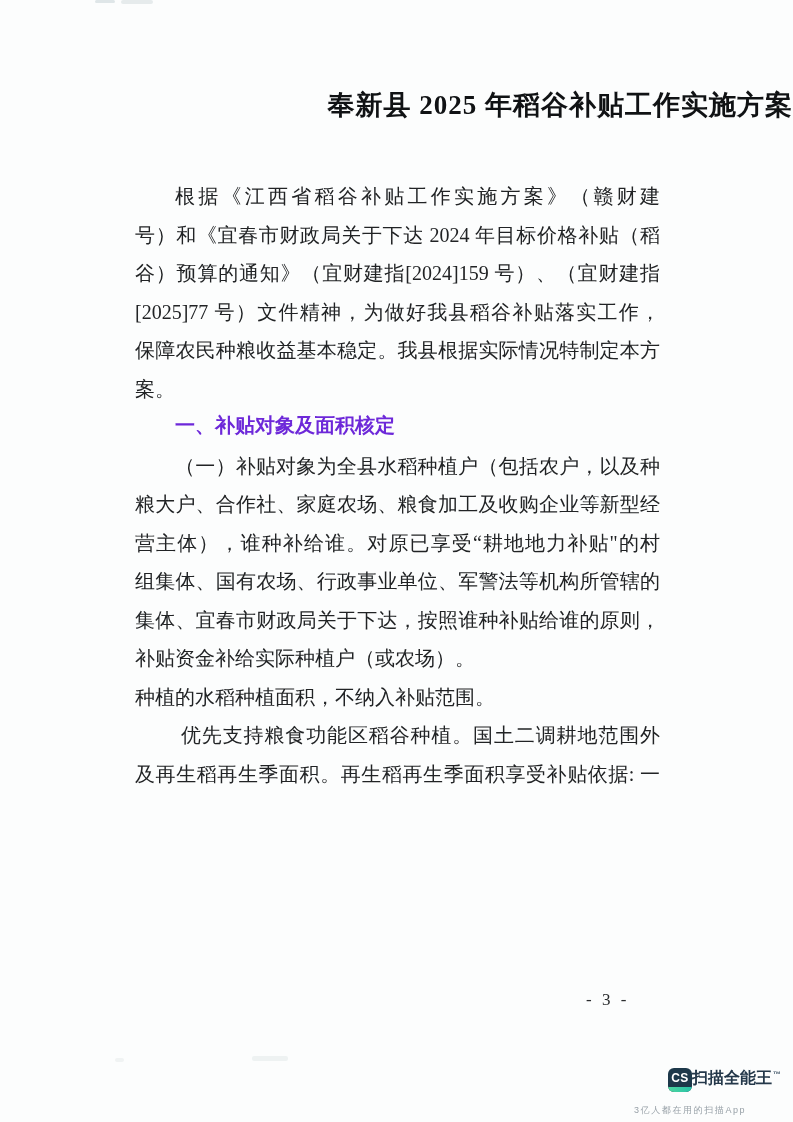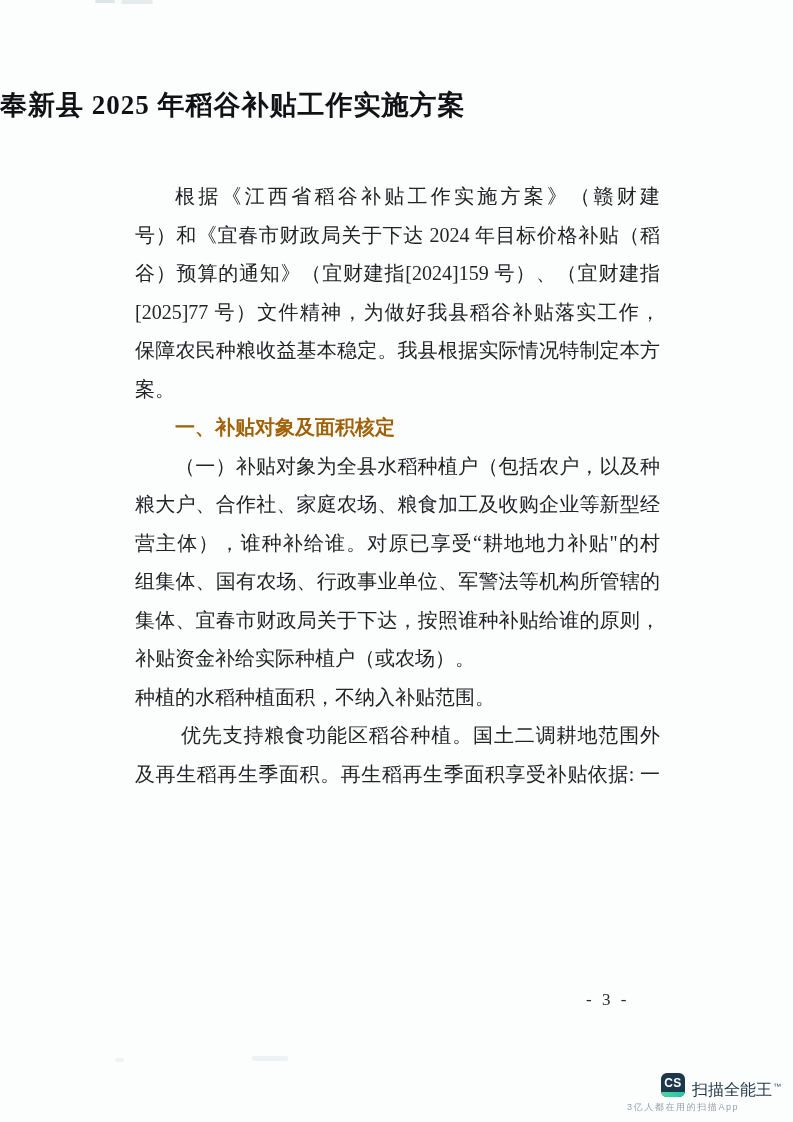--- a/index.html
+++ b/index.html
@@ -24,21 +24,21 @@
   }
   .a1 { left: 95px;  top: 0; width: 20px; height: 3px; background: #dfe6e8; }
   .a2 { left: 121px; top: 0; width: 32px; height: 4px; background: #e6ebec; }
   .a3 { left: 252px; top: 1056px; width: 36px; height: 5px; background: #eef2f2; }
   .a4 { left: 115px; top: 1058px; width: 9px;  height: 4px; background: #f0f3f3; }
 
   .title {
     margin: 0;
     padding-top: 84px;
     line-height: 42px;
-    text-align: left;
+    text-align: right;
     font-size: 27px;
     font-weight: 700;
     letter-spacing: 1px;
     color: #101214;
     font-family: "Liberation Serif", "DejaVu Serif", serif;
   }
   .content {
     margin-top: 51px;
     padding-left: 135px;
     padding-right: 133px;
@@ -51,46 +51,44 @@
     font-size: 20px;
     text-align: left;
   }
   .j {
     text-align: justify;
     text-align-last: justify;
   }
   .ind  { text-indent: 2em; }
   .ind2 { text-indent: 2.3em; }
   .heading {
-    font-family: Liberation Sans, sans-serif;
+    font-family: Liberation Mono, monospace;
     font-weight: 700;
     font-size: 20px;
-    color: #a16207;
+    color: #6d28d9;
   }
   .pagenum {
     position: absolute;
     top: 990px;
     left: 586px;
     font-size: 17px;
     line-height: 20px;
     letter-spacing: 3px;
     color: #2a2c2e;
   }
 
   
   .watermark {
     position: absolute;
     top: 1068px;
     right: 12px;
     font-family: "Liberation Sans", "DejaVu Sans", sans-serif;
   }
   .wm-row {
     display: flex;
-    align-items: center;
-    gap: 7px;
     padding-left: 34px;
   }
   .cs-logo {
     position: relative;
     width: 24px;
     height: 24px;
     background: #1d384a;
     border-radius: 6px;
     display: flex;
     align-items: center;
@@ -107,32 +105,31 @@
   }
   .cs-logo::after {
     content: "";
     position: absolute;
     left: 0; right: 0; bottom: 0;
     height: 5px;
     background: linear-gradient(90deg, #4fd6a0, #27c3a8);
   }
   .cs-name {
     font-size: 16px;
-    font-weight: 400;
+    font-weight: 700;
     color: #24384a;
     white-space: nowrap;
-    margin-top: 12px;
   }
   .cs-name sup {
     font-size: 8px;
     color: #44586a;
     margin-left: 1px;
   }
   .cs-tagline {
-    margin-top: 0;
+    margin-top: 12px;
     font-size: 9px;
     letter-spacing: 1.6px;
     color: #98a1a8;
     white-space: nowrap;
   }
 </style>
 </head>
 <body>
 
 <div class="sheet">

